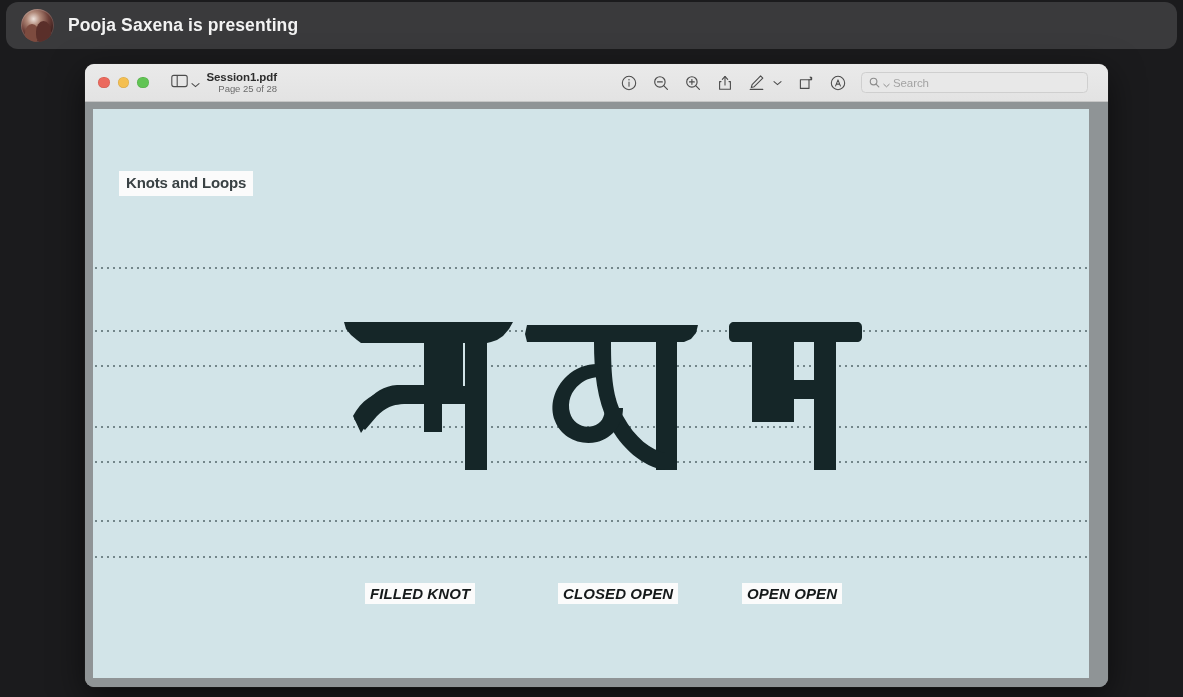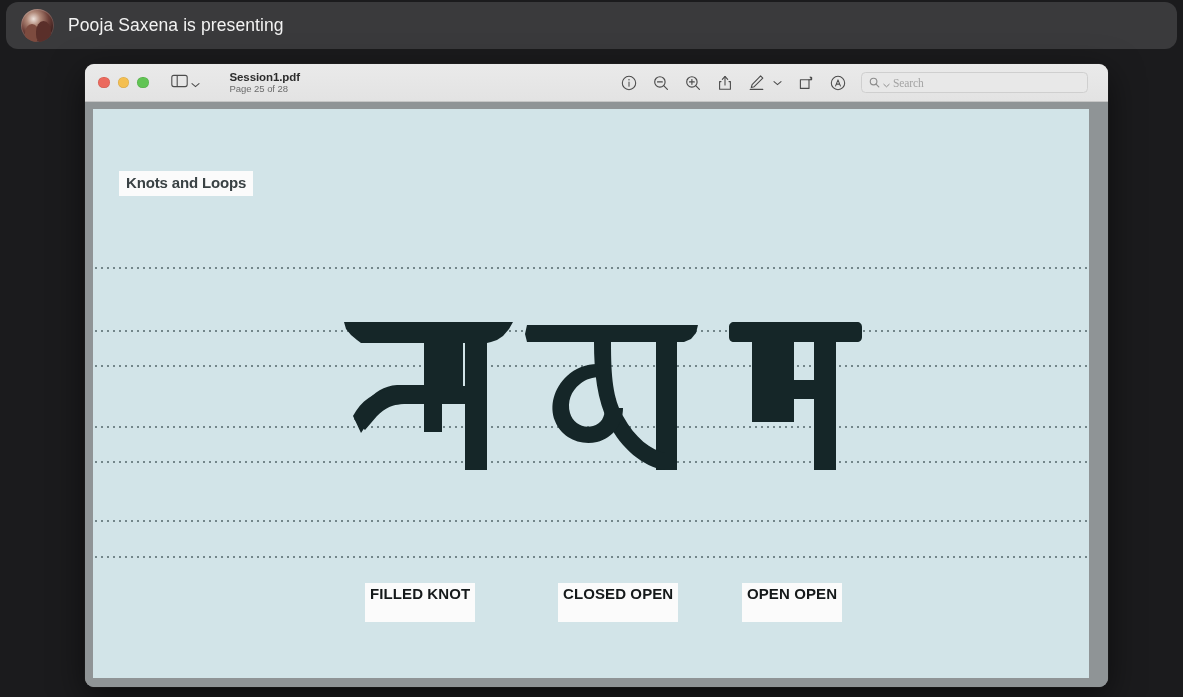--- a/index.html
+++ b/index.html
@@ -51,21 +51,21 @@
     position: absolute;
     right: 8%; top: 36%;
     width: 46%; height: 66%;
     border-radius: 50% 50% 40% 40%;
     background: #5a2f2a;
   }
 
   #presenting-label {
     color: #f2f2f2;
     font-size: 17.5px;
-    font-weight: 400;
+    font-weight: 700;
     letter-spacing: 0.1px;
   }
 
   
   #preview-window {
     position: absolute;
     left: 85px;
     top: 64px;
     width: 1023px;
     height: 623px;
@@ -94,23 +94,24 @@
   #close-button    { background: #eb6a5e; box-shadow: inset 0 0 0 0.5px rgba(0,0,0,0.12); }
   #minimize-button { background: #f4bf51; box-shadow: inset 0 0 0 0.5px rgba(0,0,0,0.12); }
   #maximize-button { background: #61c454; box-shadow: inset 0 0 0 0.5px rgba(0,0,0,0.12); }
 
   #sidebar-toggle {
     display: flex; align-items: center; gap: 3px;
     margin-left: 22px; flex: none; cursor: default;
   }
 
   #document-title-block {
-    margin-left: 30px;
+    margin-left: 7px;
     flex: none;
     line-height: 1.08;
+    text-align: right;
   }
   #document-title {
     font-size: 11.5px;
     font-weight: bold;
     color: #2d2d2d;
     letter-spacing: -0.1px;
   }
   #document-page-indicator {
     font-size: 9.5px;
     color: #6c6c6c;
@@ -118,21 +119,20 @@
     letter-spacing: -0.05px;
   }
 
   #toolbar-actions {
     margin-left: auto;
     display: flex;
     align-items: center;
     gap: 15px;
     flex: none;
     padding-right: 9px;
-    font-family: Liberation Serif, serif;
   }
   .toolbar-icon {
     width: 17px; height: 17px;
     display: flex; align-items: center; justify-content: center;
     color: #4c4c4c;
   }
   .toolbar-icon svg { display: block; }
   #markup-chevron { width: 10px; margin-left: -8px; }
 
   #search-field {
@@ -207,21 +207,22 @@
     color: #152628;
     line-height: 1;
     white-space: nowrap;
     user-select: none;
   }
 
   
   .caption-chip {
     position: absolute;
     background: #fbfbfb;
-    padding: 2px 5px 19px 5px;
+    padding: 2px 5px 1px 5px;
+    font-style: italic;
   }
   .caption-text {
     font-size: 15px;
     font-weight: bold;
     color: #15191a;
     letter-spacing: 0.1px;
     white-space: nowrap;
   }
 
   

